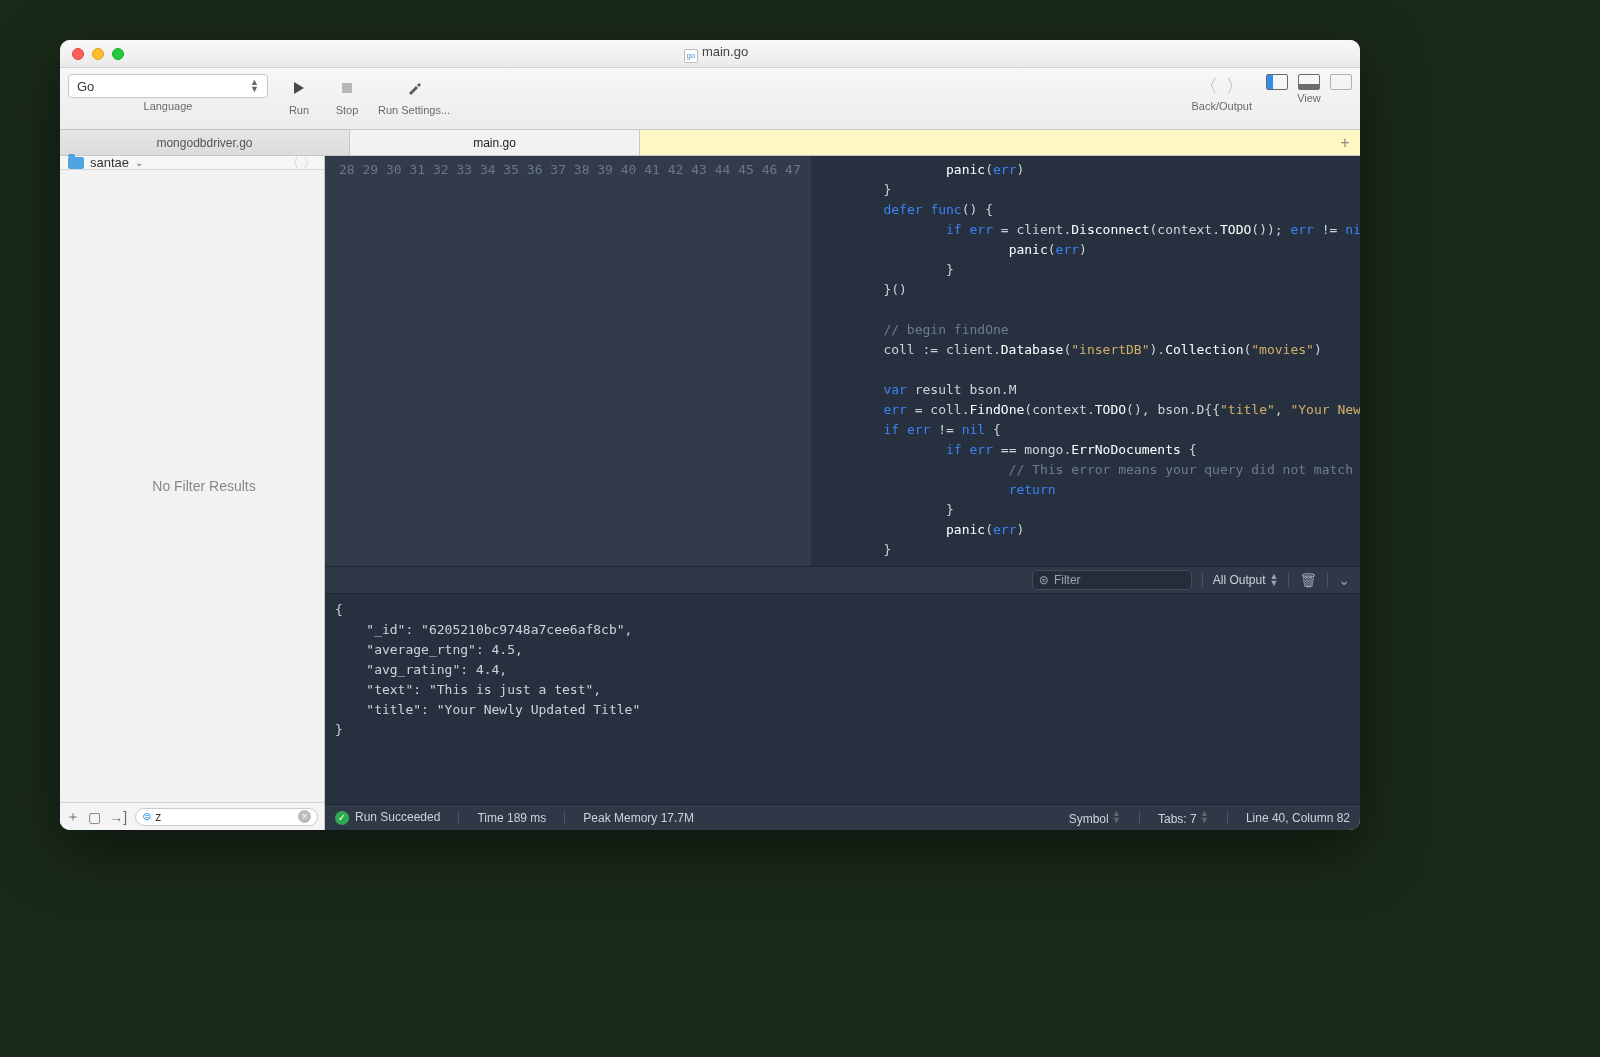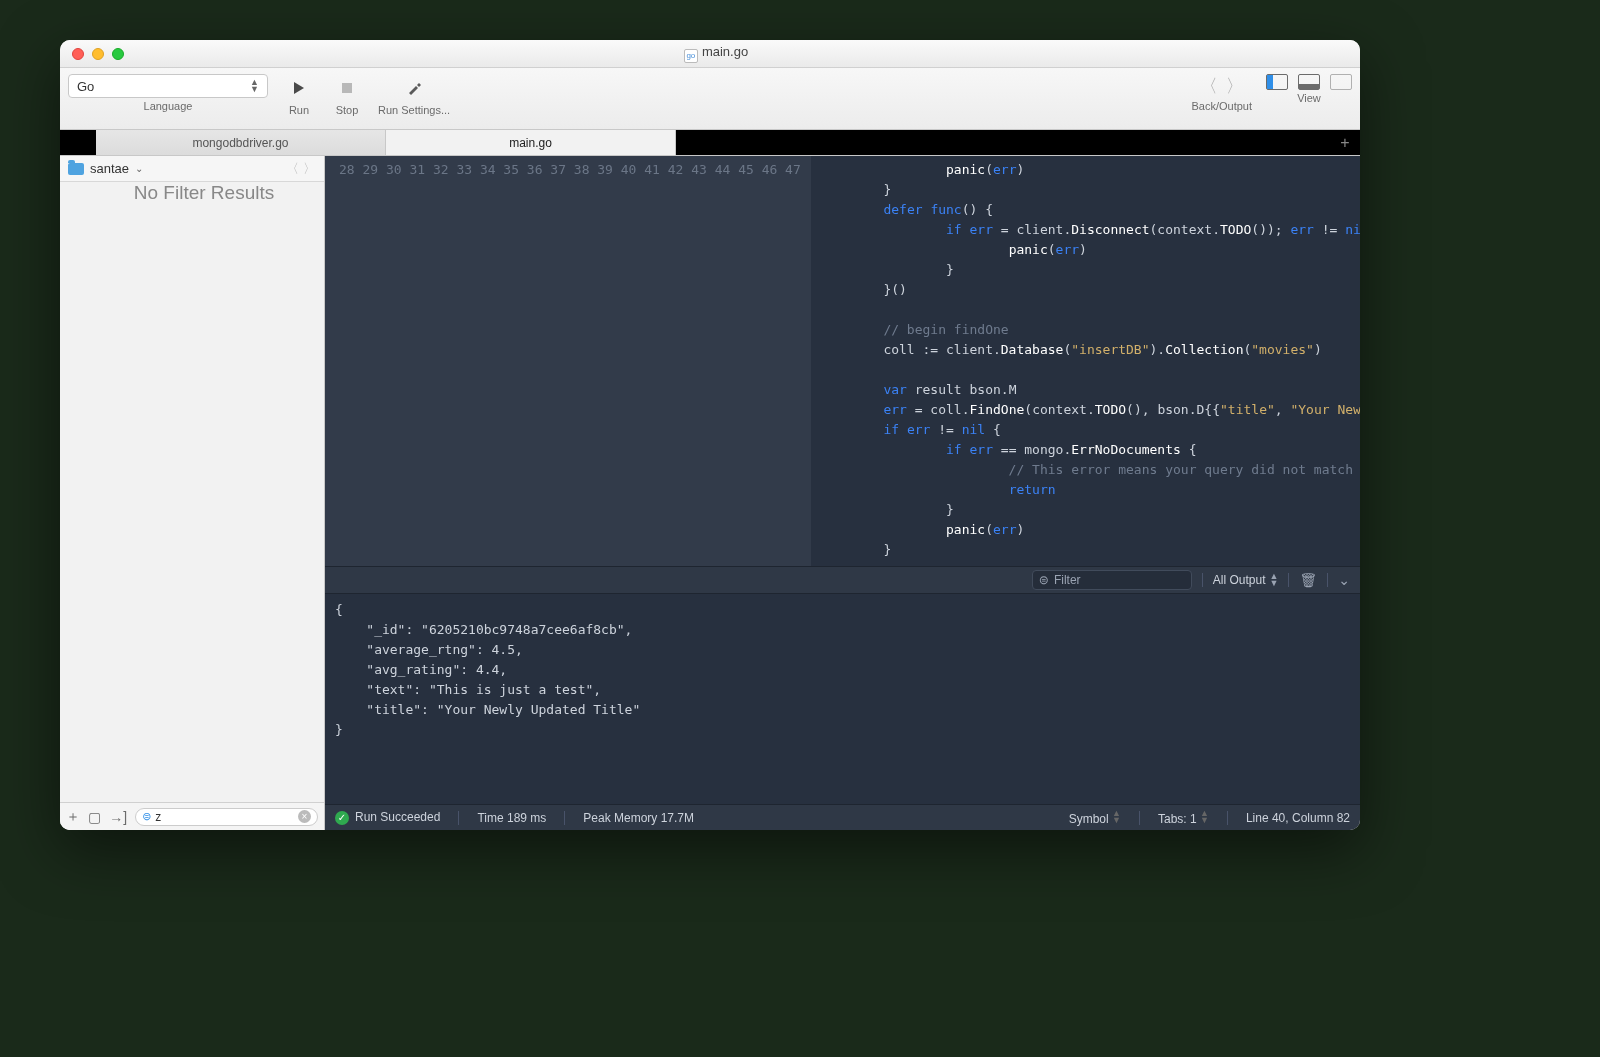--- a/index.html
+++ b/index.html
@@ -54,35 +54,35 @@
   .tool-btn.disabled { color:#b8b8b8; }
   .tool-row { display:flex; gap:10px;}
   .spacer { flex:1; }
   .nav-arrows { display:flex; gap:8px; color:#b0b0b0; font-size:18px;}
   .view-btns { display:flex; gap:10px;}
   .view-rect { width:22px; height:16px; border:1.5px solid #6b6b6b; border-radius:2px; position:relative;}
   .view-rect.left::before { content:""; position:absolute; left:0; top:0; bottom:0; width:6px; background:#2f8fe8;}
   .view-rect.bottom::before { content:""; position:absolute; left:0; right:0; bottom:0; height:5px; background:#6b6b6b;}
   .view-rect.plain { border-color:#b0b0b0;}
   
-  .tabbar { height:26px; background:#000000; border-bottom:1px solid #c8c8c8; display:flex;padding-left:36px;}
+  .tabbar { height:26px; background:#fef9c3; border-bottom:1px solid #c8c8c8; display:flex;}
   .tab { flex:0 0 290px; border-right:1px solid #c8c8c8; display:flex; align-items:center; justify-content:center; font-size:12px; color:#555; background:linear-gradient(#e6e6e6,#dcdcdc);}
   .tab.active { background:#f2f2f2; color:#222;}
   .tab-add { width:30px; display:flex; align-items:center; justify-content:center; color:#888; font-size:16px; margin-left:auto;}
   
   .main { flex:1; display:flex; min-height:0;}
   
   .sidebar { width:265px; background:#f2f2f2; border-right:1px solid #c8c8c8; display:flex; flex-direction:column;}
-  .sb-header { height:26px; border-bottom:1px solid #d8d8d8; display:flex; align-items:center; padding:0 8px; gap:6px; background:#f6f6f6;}
+  .sb-header { height:14px; border-bottom:1px solid #d8d8d8; display:flex; align-items:center; padding:0 8px; gap:6px; background:#f6f6f6;}
   .folder-icon { width:16px; height:12px; background:#4fa3e0; border-radius:2px; position:relative;}
   .folder-icon::before{content:"";position:absolute;top:-3px;left:0;width:7px;height:3px;background:#4fa3e0;border-radius:2px 2px 0 0;}
   .sb-name { font-size:13px; color:#333;}
   .sb-chevron { font-size:10px; color:#666;}
   .sb-nav { margin-left:auto; display:flex; gap:4px; color:#bbb; font-size:13px;}
-  .sb-body { flex:1; display:flex; align-items:flex-start; justify-content:center; font-size:19px; color:#888;margin-left:24px;}
+  .sb-body { flex:1; display:flex; align-items:center; justify-content:center; font-size:14px; color:#888;margin-left:24px;}
   .sb-footer { height:28px; border-top:1px solid #d0d0d0; display:flex; align-items:center; padding:0 6px; gap:8px; background:#f4f4f4;}
   .sb-footer .icon { color:#6b6b6b; font-size:14px;}
   .filter-box { flex:1; display:flex; align-items:center; background:#fff; border:1px solid #ccc; border-radius:10px; height:18px; padding:0 6px; gap:4px;}
   .filter-box .mag { color:#2f8fe8; font-size:11px;}
   .filter-box .txt { font-size:12px; color:#333;}
   .filter-box .clear { margin-left:auto; width:13px; height:13px; border-radius:50%; background:#bbb; color:#fff; font-size:10px; display:flex; align-items:center; justify-content:center;}
   
   .editor-wrap { flex:1; display:flex; flex-direction:column; min-width:0;}
   .code-area { flex:1; display:flex; background:#27303f; min-height:0; overflow:hidden;}
   .gutter { background:#323b4a; color:#6b7687; font-family:"SF Mono",Menlo,Consolas,monospace; font-size:13px; text-align:right; padding:4px 10px 4px 14px; line-height:20px; user-select:none;}
@@ -278,20 +278,20 @@
 
       <div class="statusbar">
         <span><span class="status-check">✓</span><span>Run Succeeded</span></span>
         <span class="status-sep"></span>
         <span>Time 189 ms</span>
         <span class="status-sep"></span>
         <span>Peak Memory 17.7M</span>
         <div class="status-right">
           <span><span>Symbol</span> <span class="updown" style="display:inline-block;">▲<br>▼</span></span>
           <span class="status-sep"></span>
-          <span><span>Tabs: 1</span> <span class="updown" style="display:inline-block;">▲<br>▼</span></span>
+          <span><span>Tabs: 7</span> <span class="updown" style="display:inline-block;">▲<br>▼</span></span>
           <span class="status-sep"></span>
           <span>Line 40, Column 82</span>
         </div>
       </div>
     </div>
   </div>
 </div>
 
 </body></html>

